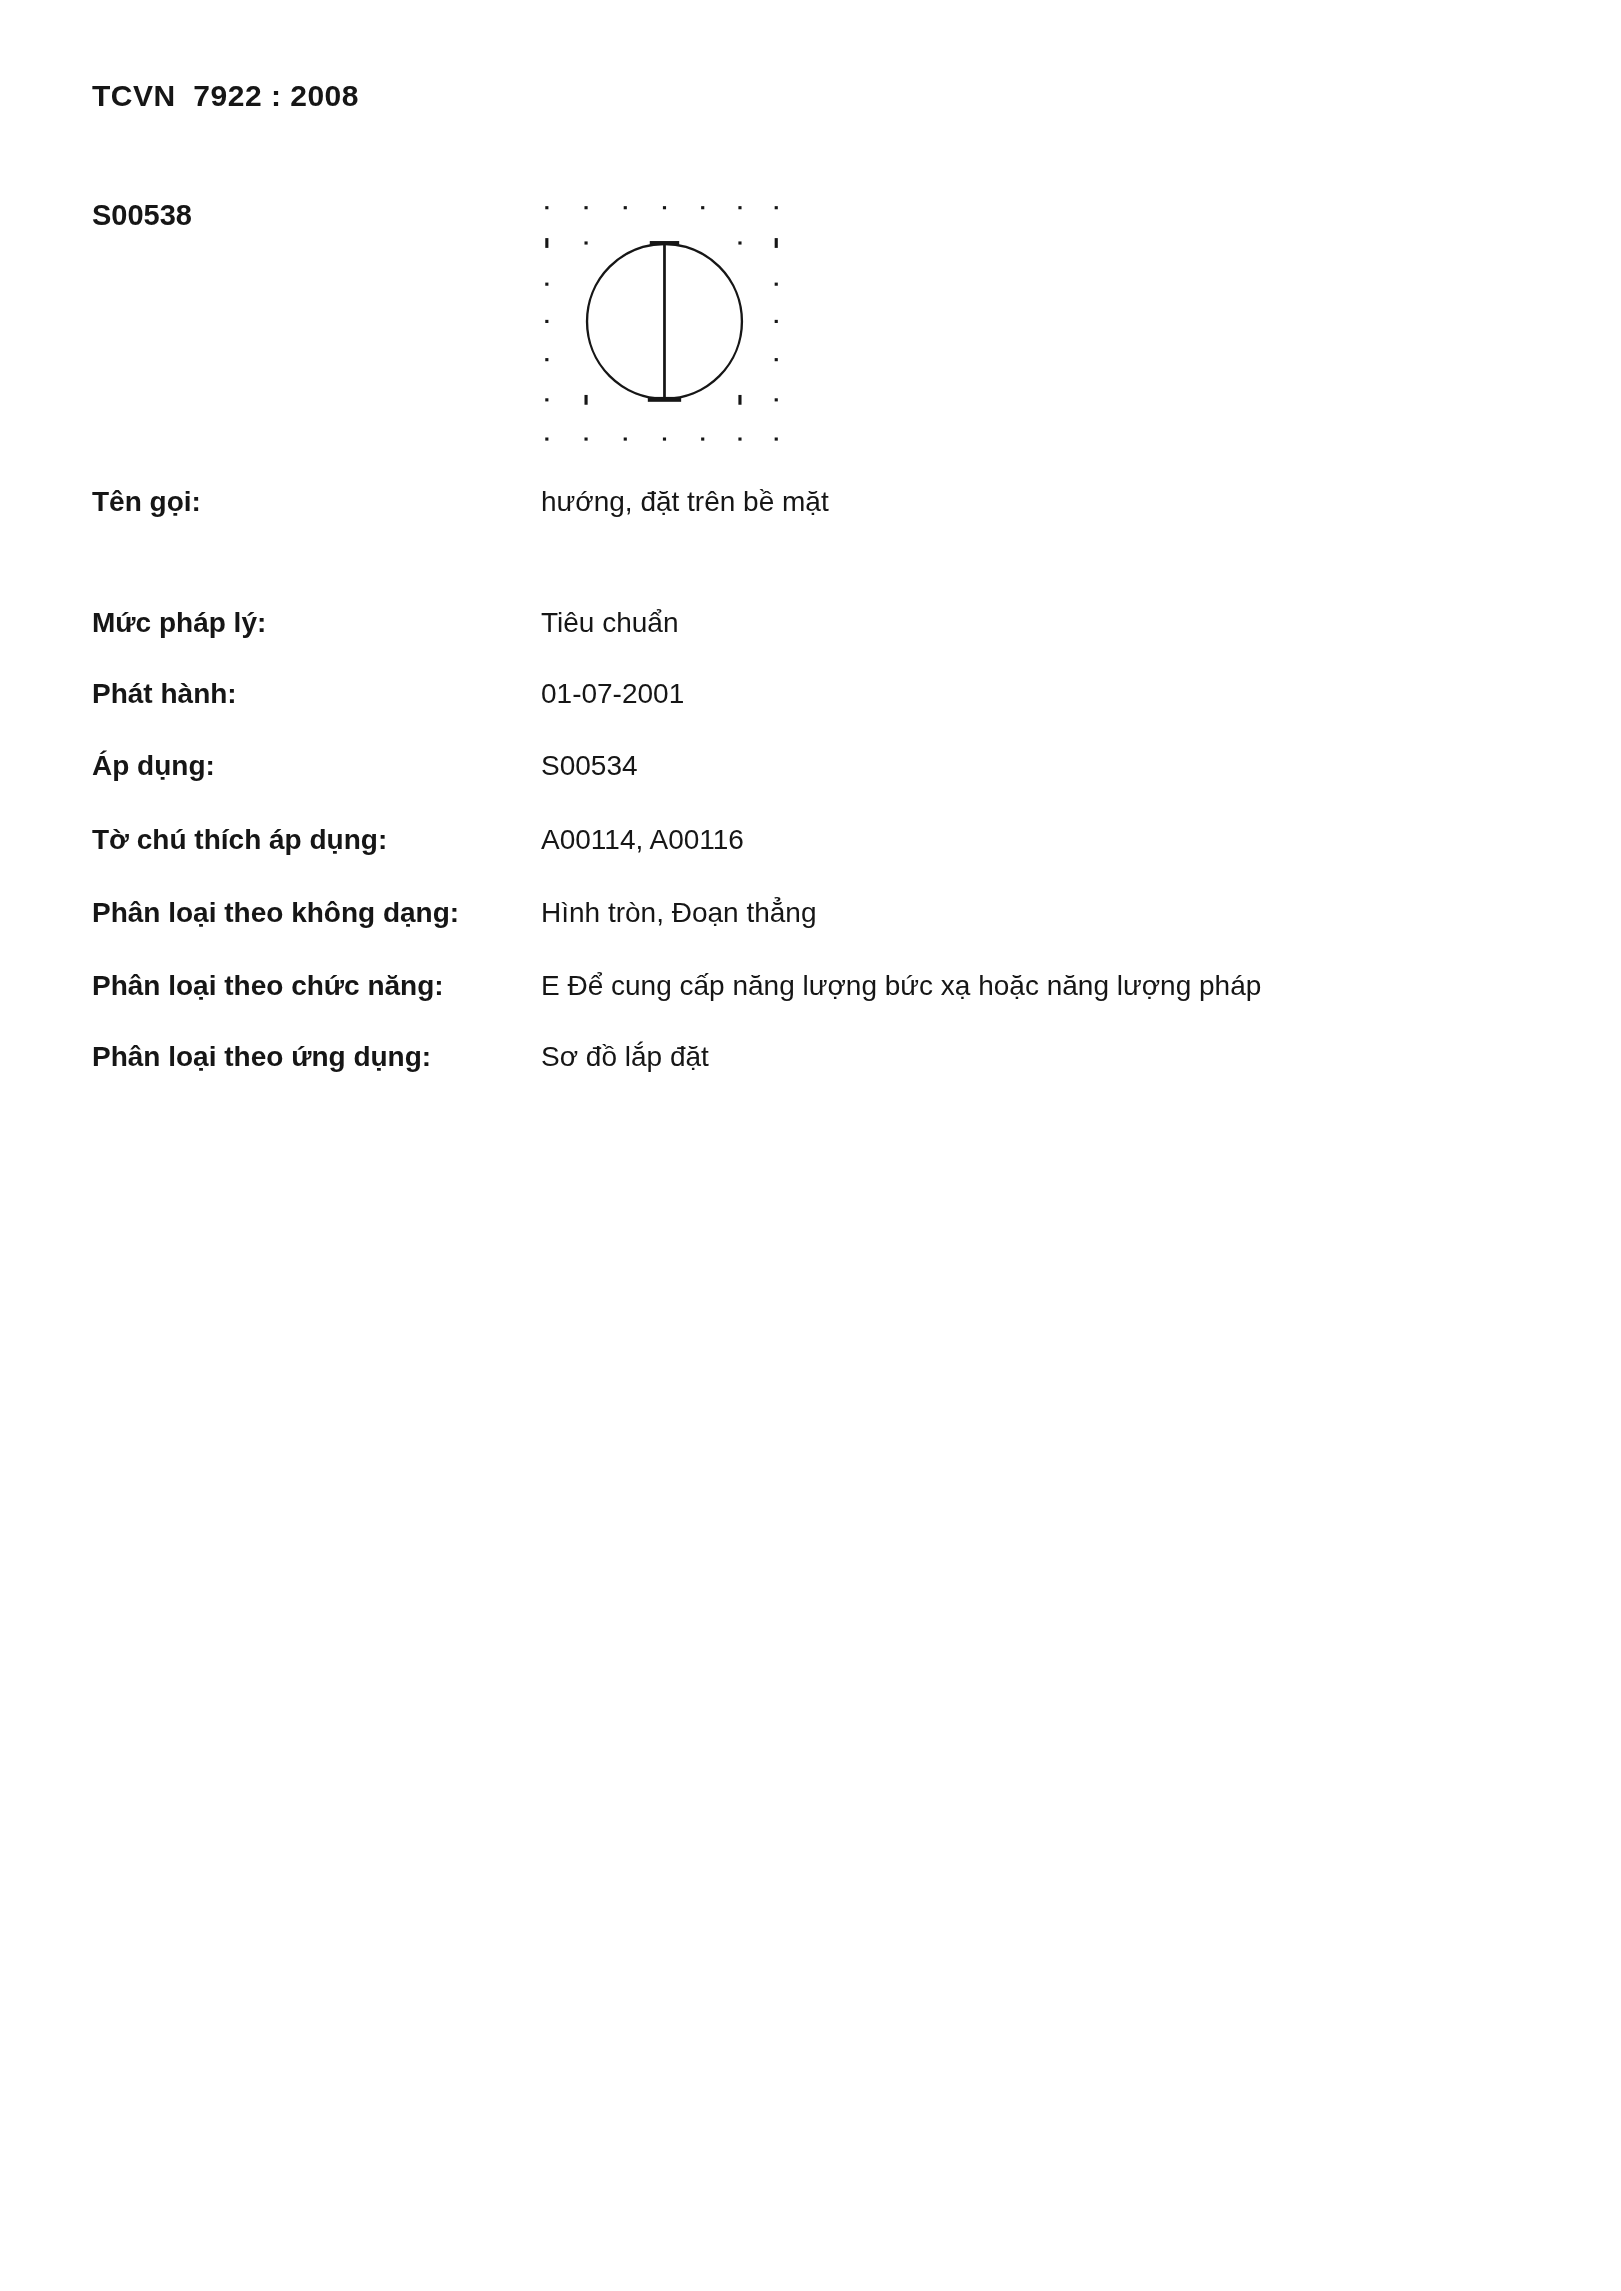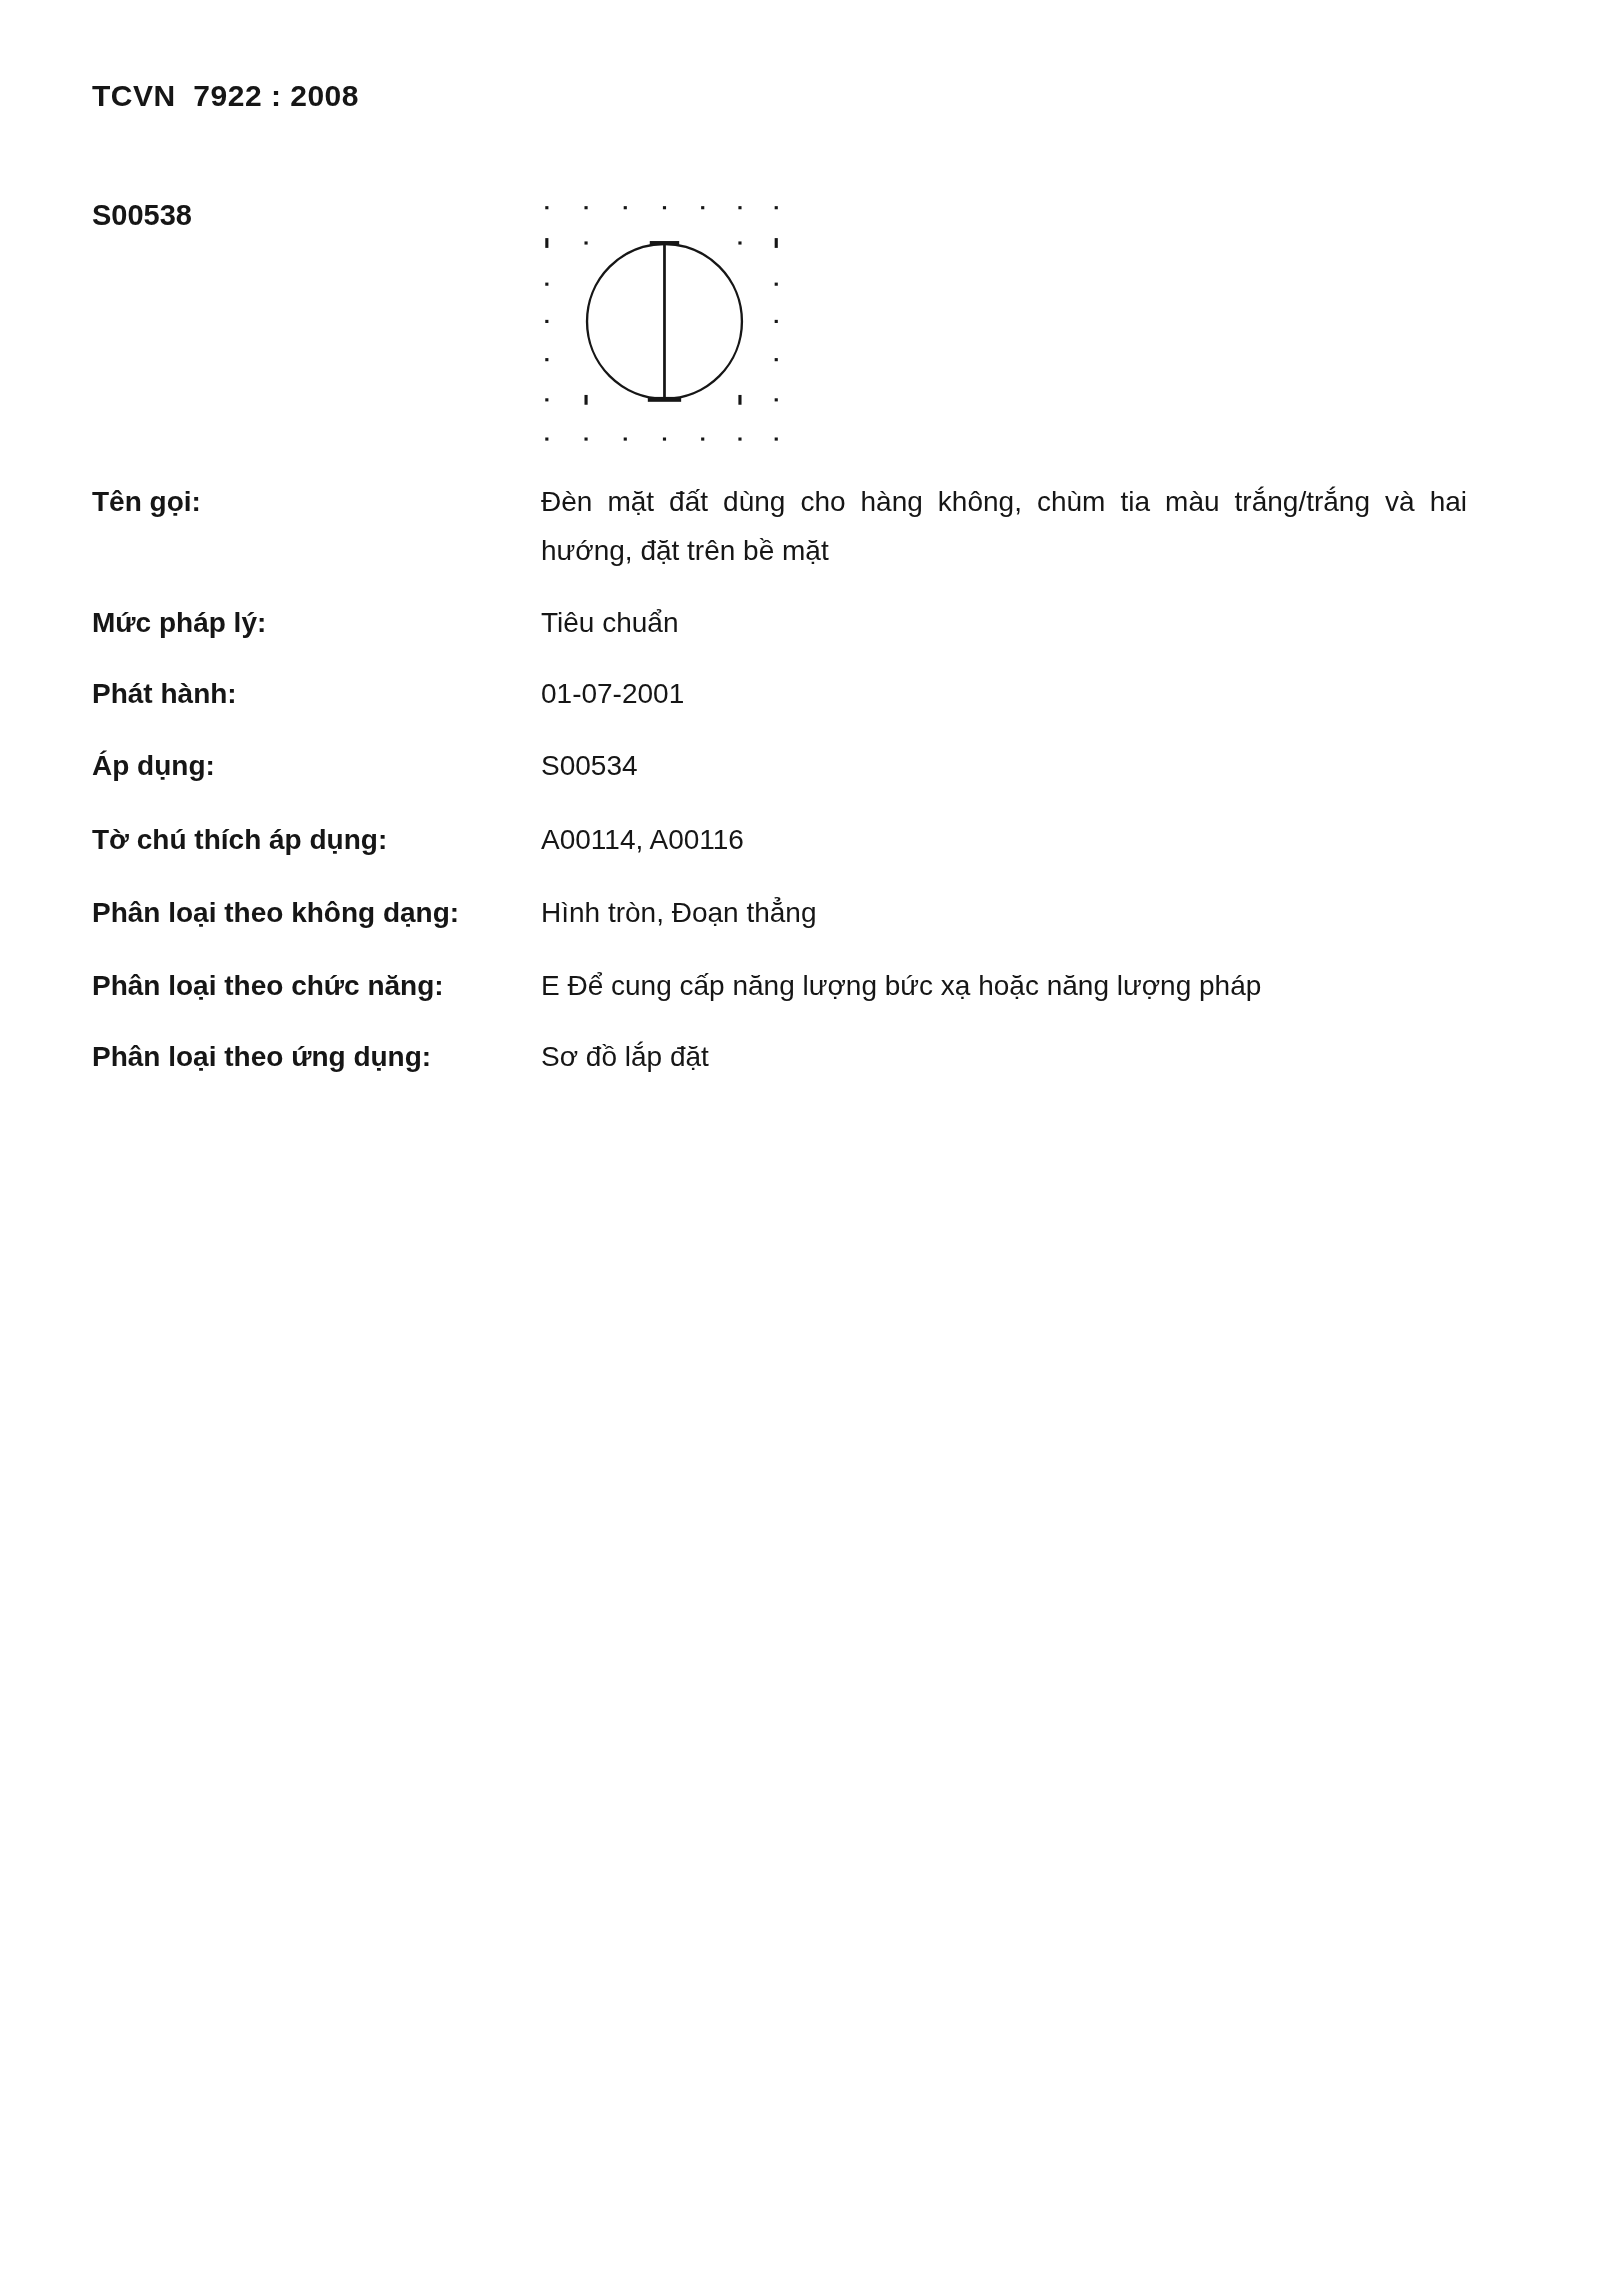--- a/index.html
+++ b/index.html
@@ -102,21 +102,20 @@
       </g>
     <circle class="ink-stroke" cx="128" cy="142" r="79" stroke-width="2.4"></circle>
     <line class="ink-stroke" x1="128" y1="62" x2="128" y2="222" stroke-width="2.8"></line>
     <rect class="ink" x="113" y="60" width="30" height="4"></rect>
     <rect class="ink" x="111" y="219" width="34" height="5"></rect>
   </svg>
 
   <div class="row" style="top:477px">
     <div class="lbl">Tên gọi:</div>
     <div class="val multiline">
-      <div class="jline">Đèn mặt đất dùng cho hàng không, chùm tia màu trắng/trắng và hai</div>
       <div>hướng, đặt trên bề mặt</div>
     </div>
   </div>
 
   <div class="row" style="top:598px">
     <div class="lbl">Mức pháp lý:</div>
     <div class="val">Tiêu chuẩn</div>
   </div>
 
   <div class="row" style="top:669px">

